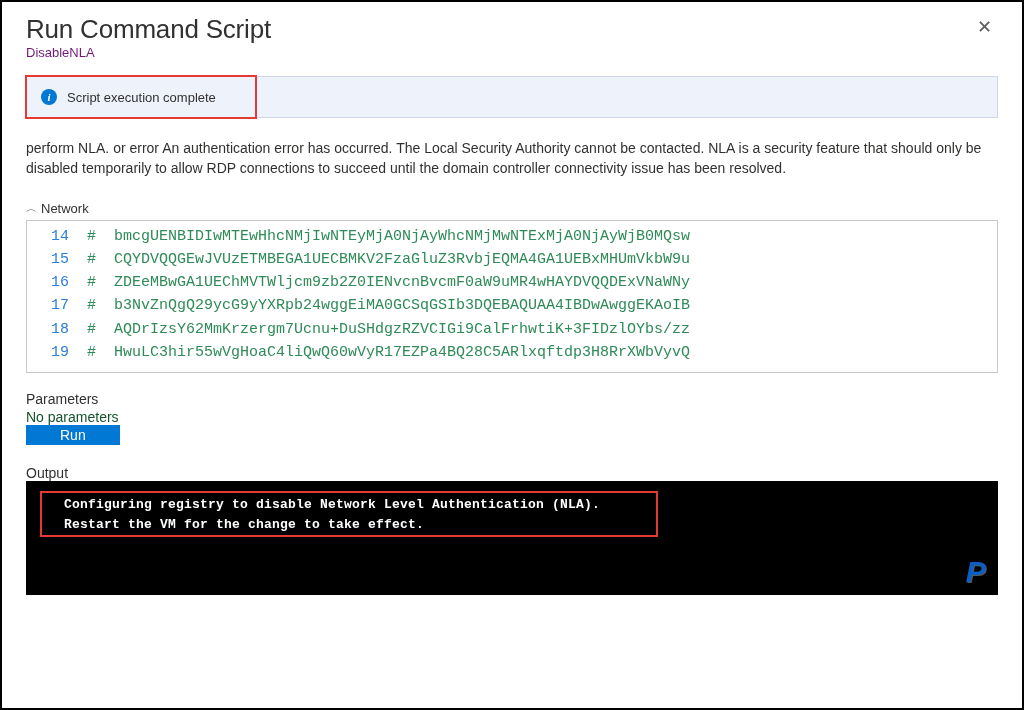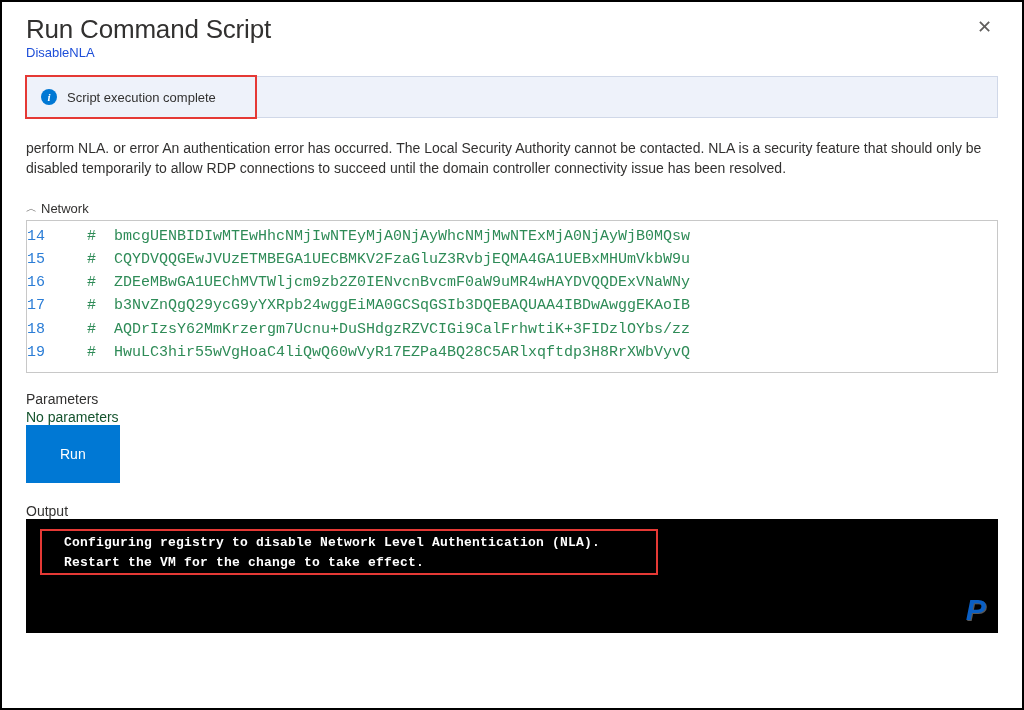--- a/index.html
+++ b/index.html
@@ -30,21 +30,21 @@
     letter-spacing: -0.2px;
   }
   .close-x {
     font-size: 18px;
     color: #605e5c;
     cursor: pointer;
     padding: 2px 6px;
   }
   .subtitle {
     font-size: 13px;
-    color: #1d4ed8;
+    color: #701a75;
     margin-top: 0px;
     margin-bottom: 16px;
   }
   .status-bar {
     background: #eef2fa;
     border: 1px solid #d0d8e8;
     padding: 12px 14px;
     display: flex;
     align-items: center;
     gap: 10px;
@@ -90,34 +90,34 @@
     background:#fff;
     font-family: Consolas, "Courier New", monospace;
     font-size: 15px;
     line-height: 1.55;
     padding: 4px 0 8px 0;
     margin-bottom: 18px;
     overflow:hidden;
   }
   .code-line { display:flex; }
   .ln {
-    width: 60px; text-align:left;
+    width: 60px; text-align:right;
     color:#2b7dd6; padding-right: 18px;
     user-select:none;
   }
   .cm { color:#2e8b57; white-space:pre; }
   .params-label {
     font-size: 14px; color:#323130; margin-bottom:2px;
   }
   .noparams {
     font-size:14px; color:#14532d; 
   }
   .run-btn {
     background:#0078d4; color:#fff; border:none;
-    padding: 21px 34px; font-size:14px; cursor:pointer;
+    padding: 2px 34px; font-size:14px; cursor:pointer;
     font-family:inherit; margin-bottom: 20px;
   }
   .output-label { font-size:14px; }
   .console {
     background:#000; color:#fff;
     font-family: Consolas, "Courier New", monospace;
     font-size:13px; font-weight:600;
     padding: 14px 0 60px 16px;
     position:relative;
     letter-spacing:0.2px;

